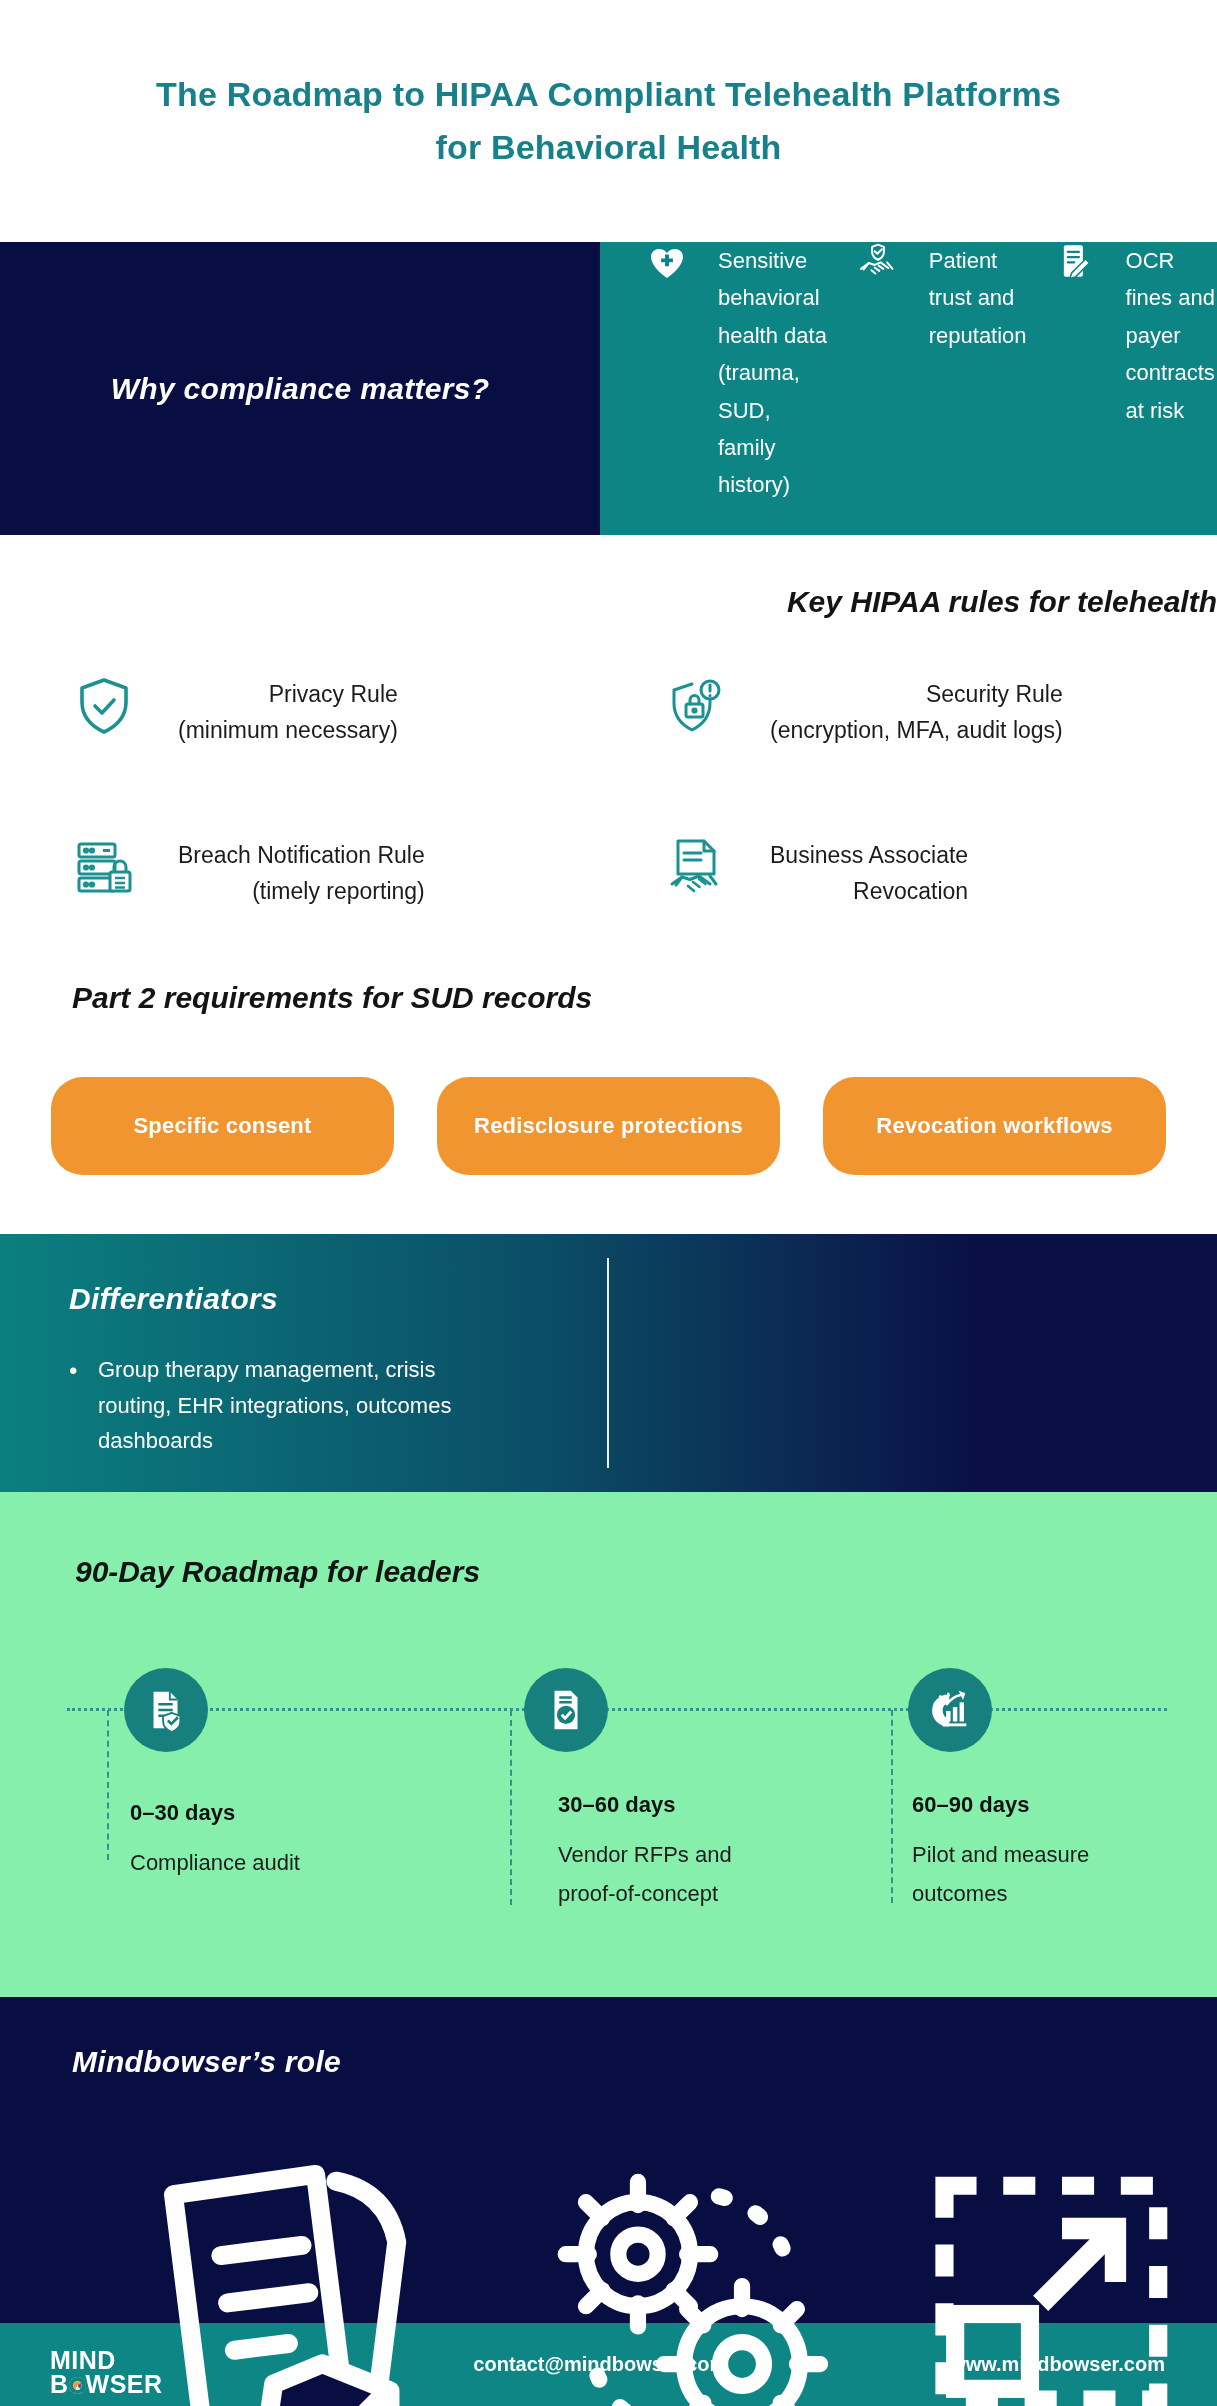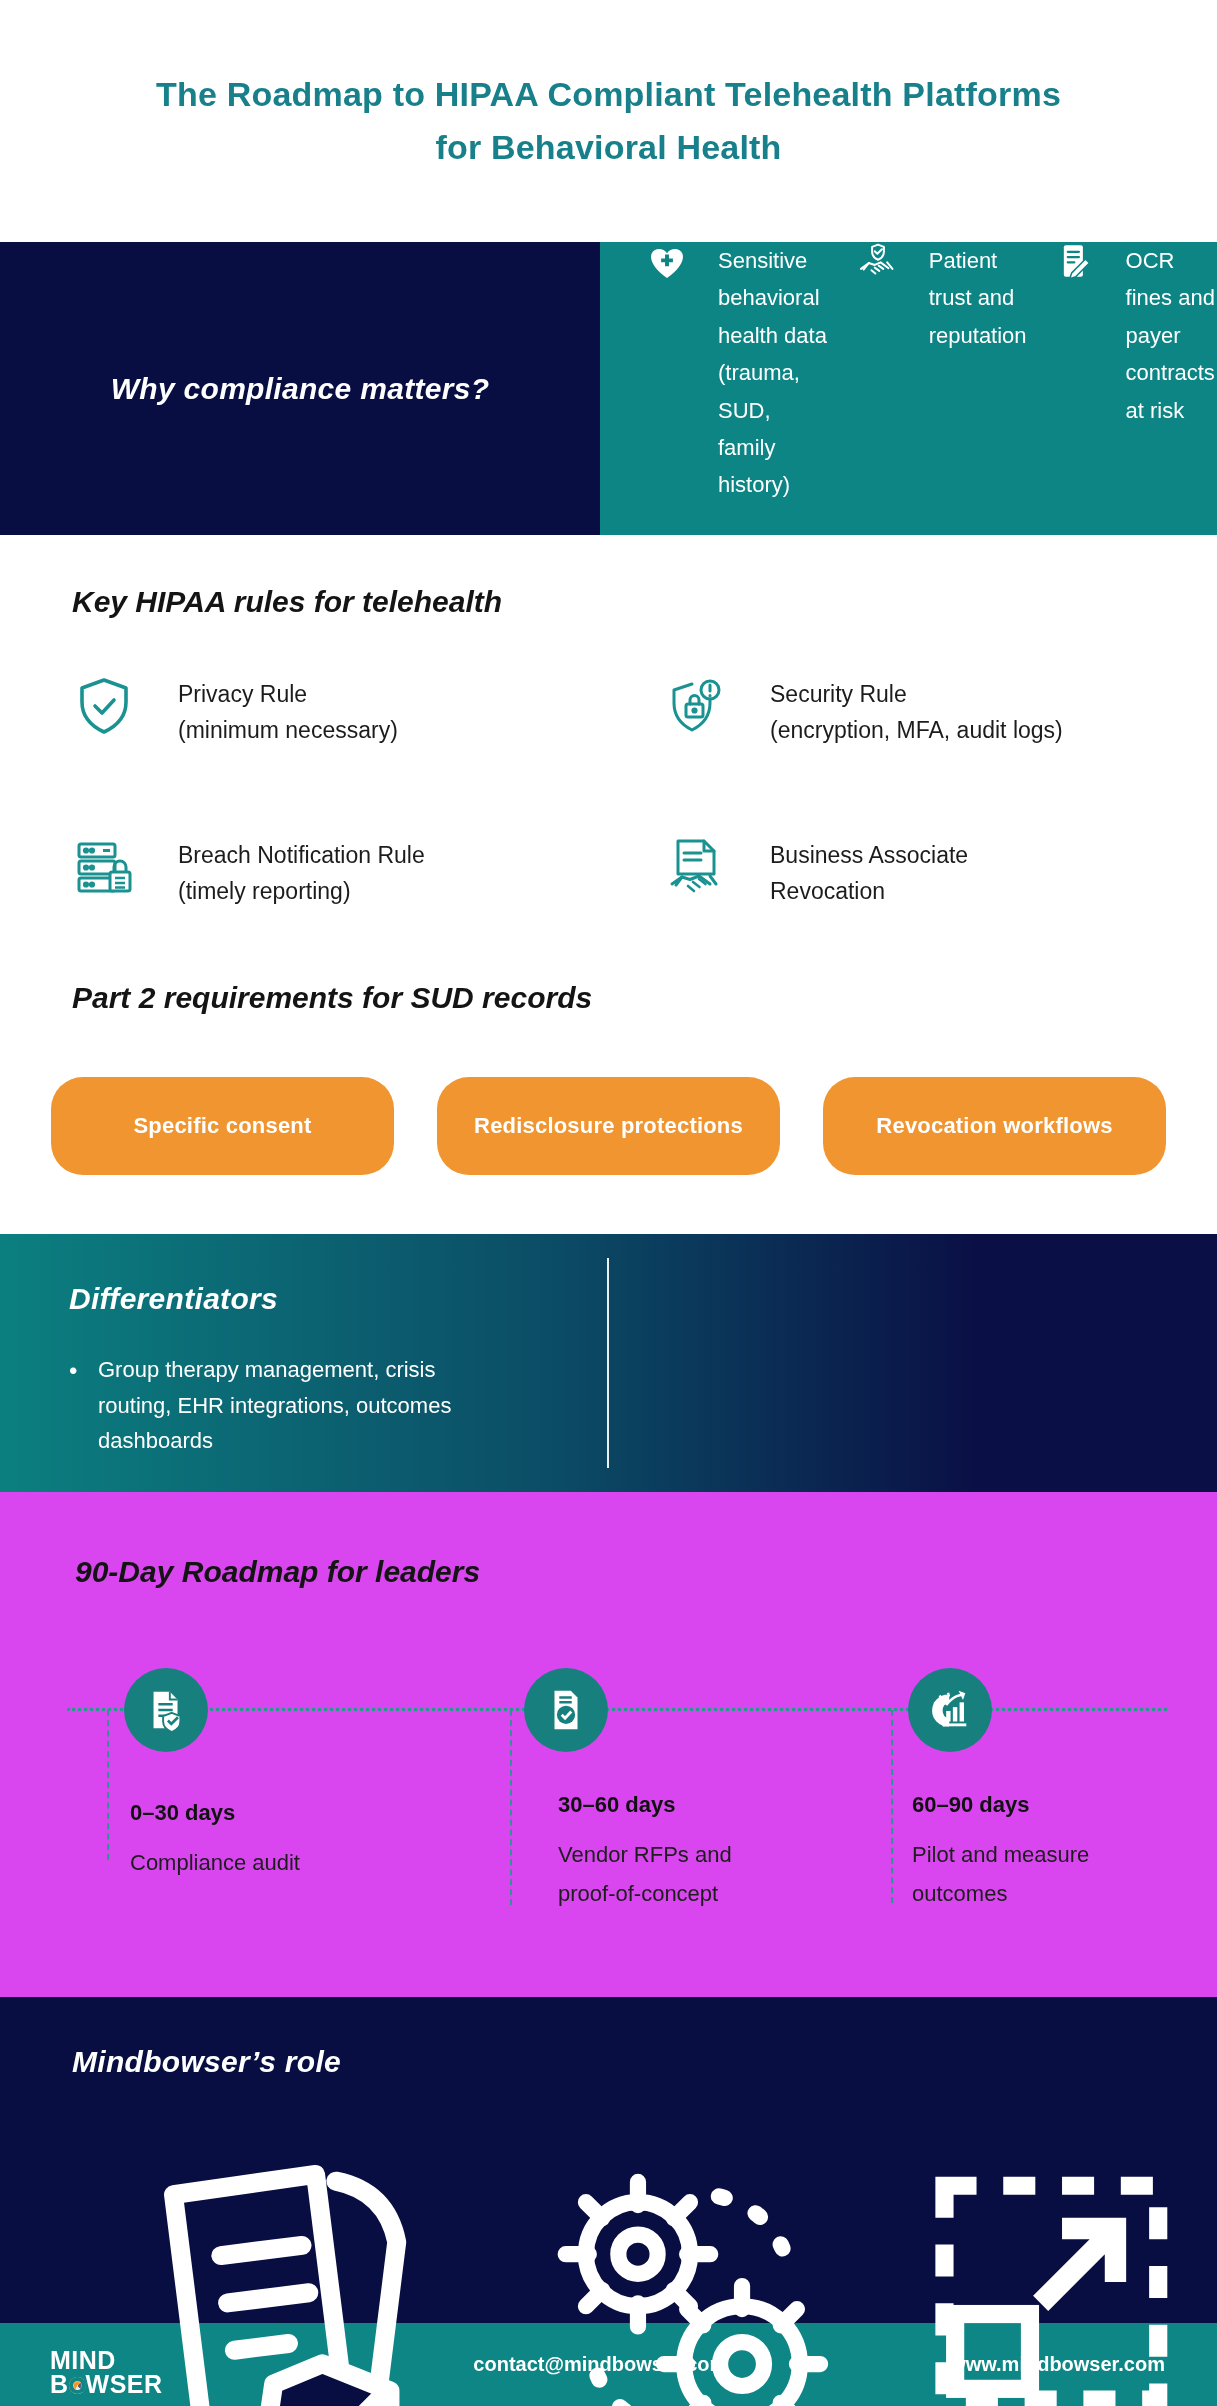--- a/index.html
+++ b/index.html
@@ -14,21 +14,21 @@
   
   .sec-why { height:293px; display:flex; }
   .why-left { width:600px; background:#080E42; display:flex; align-items:center; justify-content:center; }
   .why-left h2 { color:#fff; font-size:30px; font-weight:bold; font-style:italic; letter-spacing:.3px; }
   .why-right { flex:1; background:#0E8585; display:flex; flex-direction:row; justify-content:center; gap:27px; padding-left:46px; }
   .why-item { display:flex; align-items:flex-start; gap:30px; }
   .why-item .w-icon { width:42px; height:42px; flex:0 0 42px; }
   .why-item p { color:#fff; font-size:22px; line-height:1.7; max-width:420px; }
 
   
-  .sec-hipaa { height:430px; padding:50px 0 0 72px; background:#fff; }
+  .sec-hipaa { height:430px; padding:50px 0 0 72px; background:#fff;text-align:right; }
   .sec-hipaa h2 { font-size:30px; font-weight:bold; font-style:italic; color:#141414; margin-bottom:56px; }
   .hipaa-grid { display:grid; grid-template-columns:592px 1fr; row-gap:88px; }
   .hipaa-item { display:flex; align-items:flex-start; gap:42px; }
   .hipaa-item .h-icon { width:64px; height:64px; flex:0 0 64px; }
   .hipaa-item .h-text { font-size:23px; line-height:1.55; color:#1c1c1c; padding-top:2px; }
 
   
   .sec-part2 { height:269px; padding:16px 51px 0 51px; background:#fff; }
   .sec-part2 h2 { font-size:30px; font-weight:bold; font-style:italic; color:#141414; margin-left:21px; }
   .pill-row { display:flex; gap:43px; margin-top:62px; }
@@ -41,21 +41,21 @@
   .feat-col.right { flex:1; padding-left:69px; }
   .feat-col h2 { color:#fff; font-size:30px; font-weight:bold; font-style:italic; letter-spacing:.3px; }
   .feat-col ul { list-style:none; margin-top:36px; }
   .feat-col li { color:#fff; font-size:22px; line-height:1.62; padding-left:29px; position:relative; }
   .feat-col.left li { max-width:420px; }
   .feat-col.right li { max-width:420px; }
   .feat-col li::before { content:"•"; position:absolute; left:0; top:0; font-size:24px; }
   .feat-divider { position:absolute; left:607px; top:24px; width:2px; height:210px; background:#e8f2f2; }
 
   
-  .sec-roadmap { height:505px; background:#d946ef; position:relative; }
+  .sec-roadmap { height:505px; background:#86efac; position:relative; }
   .sec-roadmap h2 { position:absolute; left:75px; top:63px; font-size:30px; font-weight:bold; font-style:italic; color:#141414; }
   .tl-hline { position:absolute; left:67px; right:50px; top:216px; border-top:3px dotted #2E9493; }
   .tl-vline { position:absolute; top:218px; border-left:2px dashed #2E9493; }
   .tl-vline.v1 { left:107px; height:150px; }
   .tl-vline.v2 { left:510px; height:195px; }
   .tl-vline.v3 { left:891px; height:193px; }
   .tl-circle { position:absolute; width:84px; height:84px; border-radius:50%; background:#17807E; top:176px; display:flex; align-items:center; justify-content:center; }
   .tl-circle.c1 { left:124px; }
   .tl-circle.c2 { left:524px; }
   .tl-circle.c3 { left:908px; }

